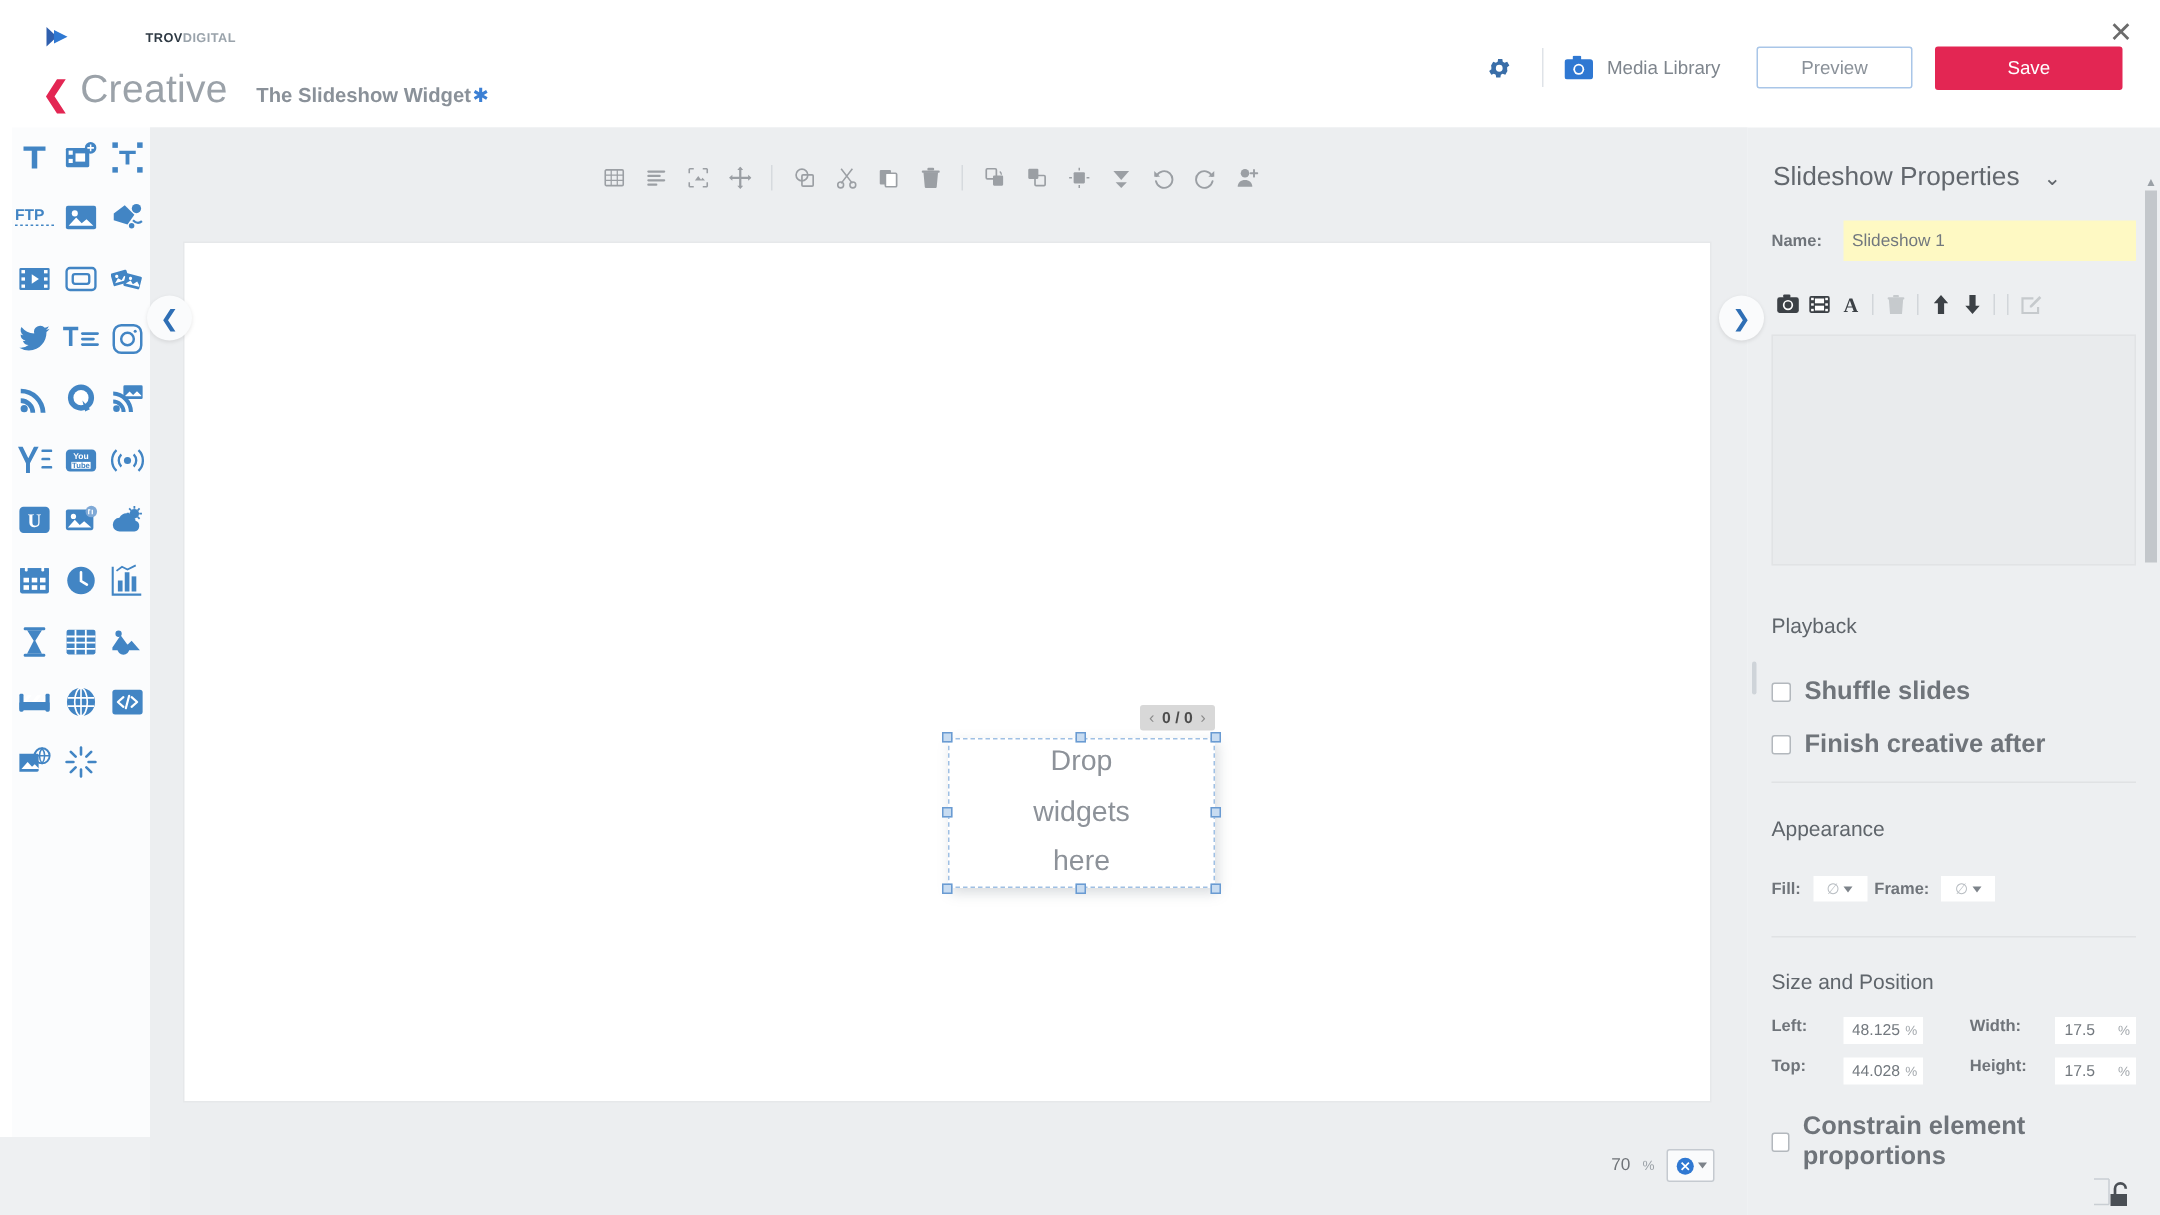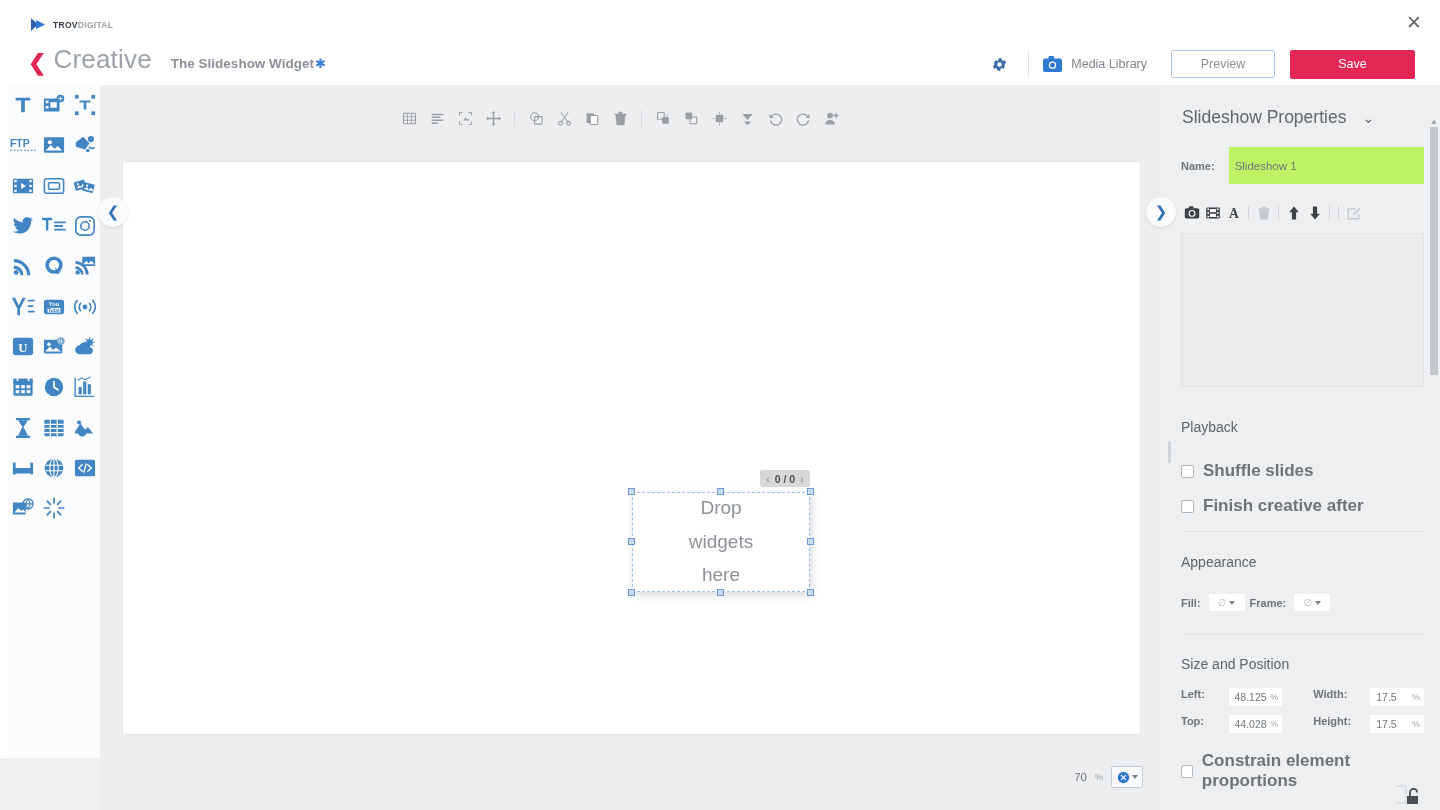--- a/index.html
+++ b/index.html
@@ -11,33 +11,33 @@
     overflow: hidden;
   }
   #app { position: relative; width: 1440px; height: 810px; background: #fff; }
 
   
   .topbar { position: absolute; left:0; top:0; width:1440px; height:85px; background:#ffffff; }
   .brand { position:absolute; left:30px; top:17px; display:flex; align-items:center; gap:6px; }
   .brand-mark { width:17px; height:15px; position:relative; }
   .brand-mark svg { display:block; }
   .brand-text { font-size:8.5px; font-weight:bold; letter-spacing:0.3px; color:#4a4a4a; }
-  .brand-text .b1 { color:#2f3a44; }
+  .brand-text .b1 { color:#2f3a44;margin-left:44px; }
   .brand-text .b2 { color:#9aa3ab; }
 
   .close-x { position:absolute; right:12px; top:8px; width:28px; height:28px;
      display:flex; align-items:center; justify-content:center; color:#6b6b6b; font-size:19px; cursor:pointer; }
 
   .crumbs { position:absolute; left:28px; top:44px; display:flex; align-items:baseline; }
   .back-chevron { color:#e32653; font-size:22px; font-weight:bold; line-height:1; margin-right:7px; position:relative; top:2px; cursor:pointer; }
   .crumb-main { font-size:26px; color:#9ba2a9; font-weight:400; letter-spacing:0.2px; }
   .crumb-sub { font-size:13.5px; color:#8a9199; font-weight:bold; margin-left:19px; }
   .crumb-star { color:#3b7fd4; font-size:13px; margin-left:1px; }
 
-  .top-actions { position:absolute; right:0; top:44px; height:40px; display:flex; align-items:center; }
+  .top-actions { position:absolute; right:0; top:25px; height:40px; display:flex; align-items:center; }
   .gear-btn { width:30px; height:30px; display:flex; align-items:center; justify-content:center; cursor:pointer; margin-right:12px; }
   .vsep { width:1px; height:26px; background:#dfe3e8; margin:0 14px 0 2px; }
   .media-lib { display:flex; align-items:center; gap:9px; cursor:pointer; margin-right:24px; }
   .media-lib span { font-size:12.5px; color:#7e858d; }
   .btn-preview { width:104px; height:28px; border:1px solid #a9c6e8; border-radius:2px; background:#fff;
       color:#8a9199; font-size:12.5px; display:flex; align-items:center; justify-content:center; cursor:pointer; margin-right:15px;}
   .btn-save { width:125px; height:29px; border-radius:2px; background:#e32653; color:#fff; font-size:12.5px;
       display:flex; align-items:center; justify-content:center; cursor:pointer; margin-right:25px; border:none;}
 
   
@@ -87,21 +87,21 @@
   .panel-grip { position:absolute; right:-6px; top:356px; width:3px; height:22px; background:#cfd4d9; border-radius:2px; cursor:col-resize; z-index:7;}
 
   
   .props { position:absolute; right:0; top:85px; width:275px; bottom:0; background:#edeff1; }
   .props-head { padding:22px 0 0 17px; display:flex; align-items:center; gap:16px; }
   .props-title { font-size:17.5px; color:#62676d; }
   .caret { color:#62676d; font-size:14px; cursor:pointer; }
 
   .prop-row { display:flex; align-items:center; padding:0 16px; }
   .lbl { font-size:11px; color:#6f747a; font-weight:bold; }
-  .txtinput { height:37px; background:#bef264; border:none; font-size:11.5px; color:#72787e;
+  .txtinput { height:27px; background:#fef9c3; border:none; font-size:11.5px; color:#72787e;
       padding:0 6px; display:flex; align-items:center; }
 
   .slide-tools { display:flex; align-items:center; gap:0px; padding:0 16px; margin-top:18px; }
   .st-btn { width:21px; height:21px; display:flex; align-items:center; justify-content:center; cursor:pointer; }
   .st-sep { width:1px; height:14px; background:#d2d6da; margin:0 4px; }
 
   .slide-list { margin:10px 16px 0 16px; height:154px; background:#e9ebed; border:1px solid #e1e3e5; }
 
   .sec-title { font-size:14px; color:#5f656b; padding:0 16px; }
   .divider { height:1px; background:#e0e2e4; margin:15px 16px 0 16px; }

